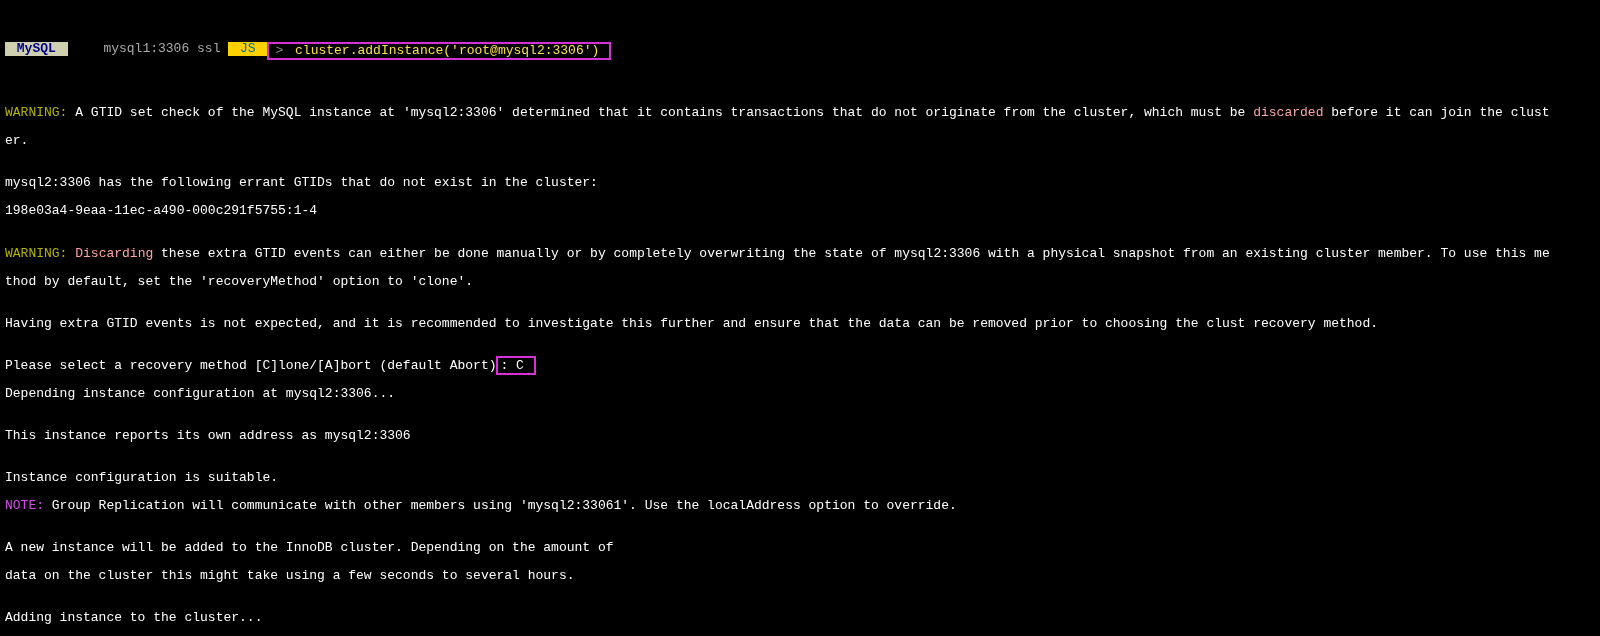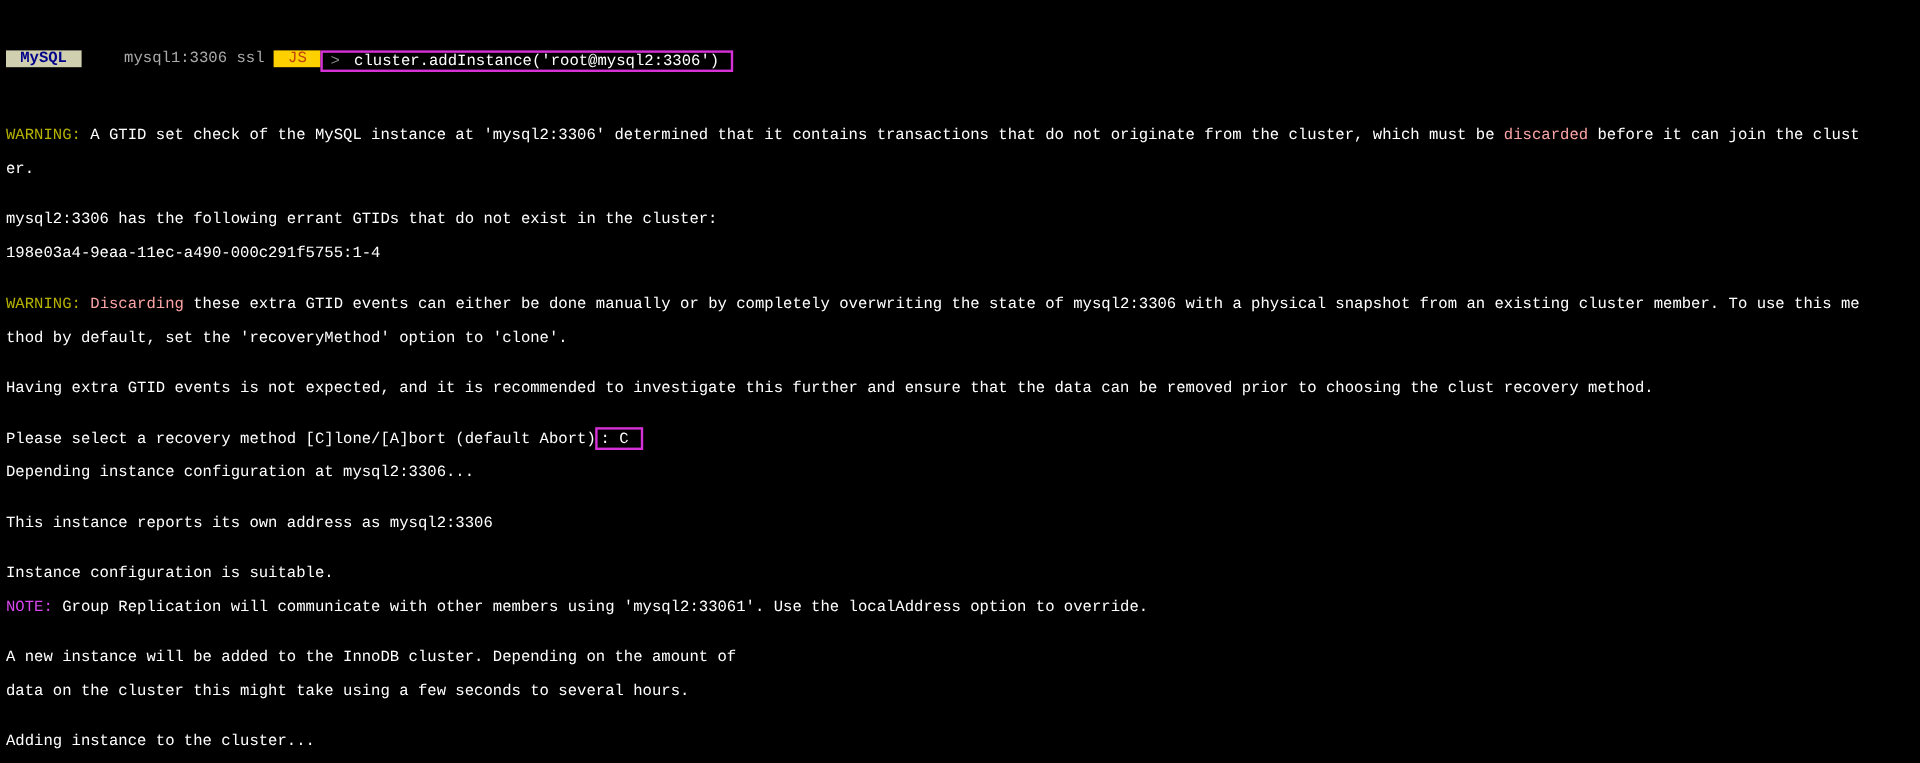--- a/index.html
+++ b/index.html
@@ -10,23 +10,23 @@
       font-size: 13px;
       line-height: 1.08;
       white-space: pre;
       letter-spacing: 0;
       padding: 0 5px 5px 5px;
       width: 1600px;
     }
     .prompt-line { display: flex; align-items: flex-start; margin-bottom: 18px; }
     .badge-mysql { background: #d0d0b0; color: #00008b; font-weight: bold; padding: 0 4px; }
     .prompt-conn { color: #aaa; padding-left: 28px; }
-    .badge-js { background: #ffd000; color: #c2410c; padding: 0 4px; }
+    .badge-js { background: #ffd000; color: #0369a1; padding: 0 4px; }
     .prompt-arrow { color: #888; padding:0 4px; }
-    .cmd { color: #ffffff; }
+    .cmd { color: #fde047; }
     .hl-box { border: 2px solid #d631d6; padding: 0 2px; display: inline-block; }
     .warn { color: #b5b200; }
     .discard { color: #fca5a5; }
     .note { color: #d946ef; }
     .line { display: block; }
     .inline { display: inline; }
   </style>
 </head>
 <body>
 

